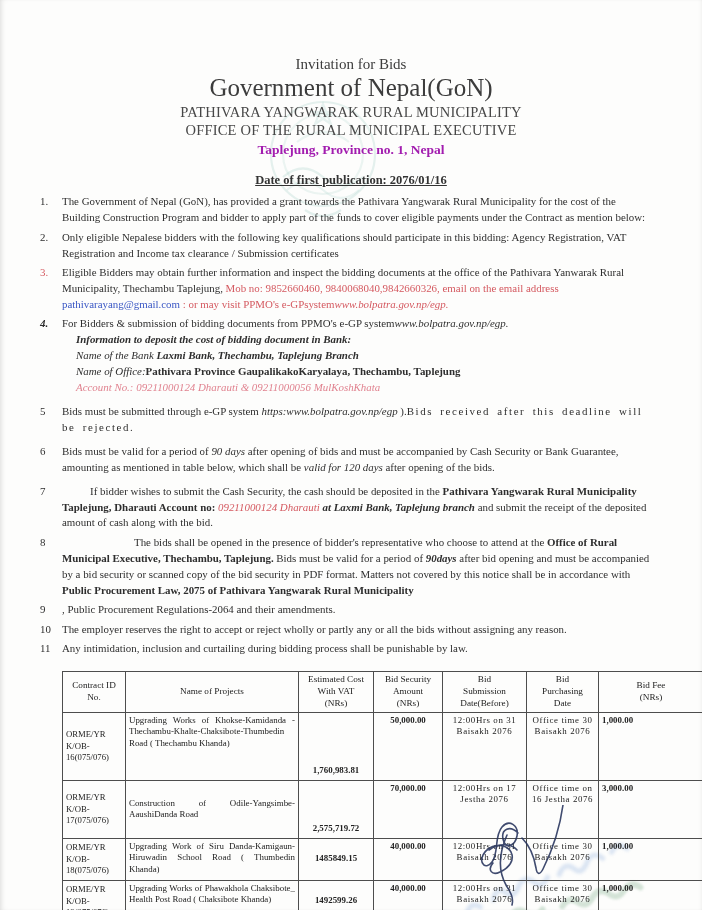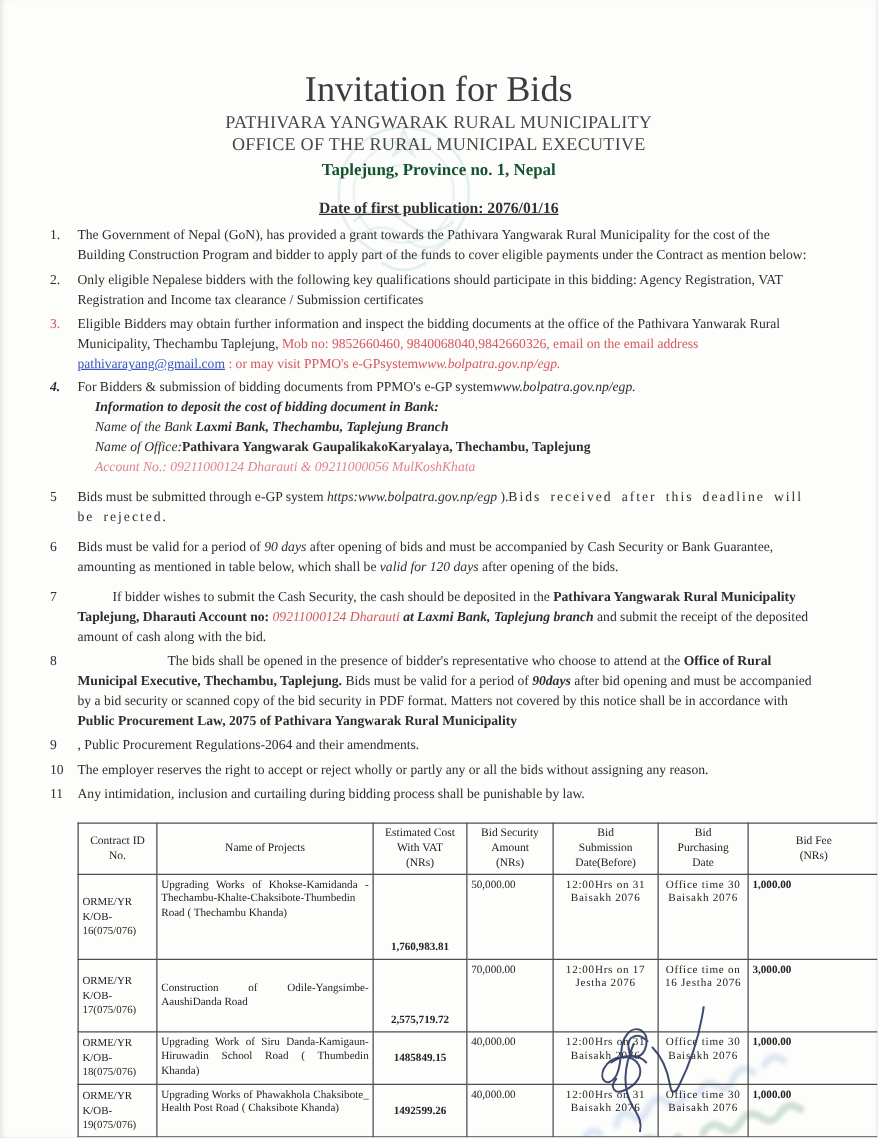--- a/index.html
+++ b/index.html
@@ -8,53 +8,53 @@
     width:702px;height:910px;
     margin:0 auto;
     background:#fdfdfc;
     overflow:hidden;
     font-family:"Liberation Serif", serif;
     color:#2e2e2e;
     box-shadow:inset 4px 0 6px -4px rgba(0,0,0,.18), inset -3px 0 5px -4px rgba(0,0,0,.12);
   }
   
   .header{position:relative;text-align:center;padding-top:56px;z-index:2;}
-  .title1{font-size:29px;color:#3c3c3c;line-height:1.15;}
+  .title1{font-size:15px;color:#3c3c3c;line-height:1.15;}
   .title2{font-size:25px;color:#3c3c3c;line-height:1.2;}
   .caps{font-size:14.5px;color:#474747;line-height:1.25;letter-spacing:.2px;}
-  .place{font-size:13.5px;font-weight:bold;color:#14532d;line-height:1.4;margin-top:1px;}
+  .place{font-size:13.5px;font-weight:bold;color:#a21caf;line-height:1.4;margin-top:1px;}
   .pubdate{display:inline-block;margin-top:14px;font-size:12.5px;font-weight:bold;color:#333;
            text-decoration:underline;}
   
   .emblem{position:absolute;left:253px;top:82px;width:140px;height:150px;opacity:.55;z-index:1;pointer-events:none;}
   
   .list{position:relative;z-index:2;padding:6px 50px 0 38px;font-size:10.9px;line-height:1.46;}
   .li{display:flex;margin-bottom:3.5px;}
   .num{flex:0 0 22px;text-align:left;padding-left:2px;}
   .body{flex:1;}
   .gap{margin-top:8px;}
   .it{font-style:italic;}
   .b{font-weight:bold;}
   .bi{font-weight:bold;font-style:italic;}
   .red{color:#d4585f;}
   .pink{color:#e0828f;}
-  .link{color:#3956c4;text-decoration:underline;}
+  .link{color:#3956c4;}
   .spread{letter-spacing:1.6px;word-spacing:3px;}
   .sub{margin-left:14px;}
   .indent30{text-indent:28px;}
   .indent70{text-indent:72px;}
   
   table.bids{border-collapse:collapse;margin:14px 0 0 24px;width:592px;table-layout:fixed;
              font-size:8.9px;line-height:1.3;color:#222;position:relative;z-index:2;}
   table.bids th,table.bids td{border:1px solid #4d4d4d;padding:2px 3px;}
   table.bids th{font-weight:normal;text-align:center;white-space:pre-line;vertical-align:middle;height:34px;font-size:9.2px;}
   .c-contract{width:56px;text-align:left;vertical-align:middle;font-size:8.7px;}
   .c-project{width:166px;text-align:justify;vertical-align:top;padding:3px 5px 2px 6px;}
   .c-cost{width:68px;text-align:center;vertical-align:middle;font-weight:bold;}
-  .c-sec{width:62px;text-align:left;vertical-align:top;font-weight:normal;padding-right:7px;padding-top:3px;}
+  .c-sec{width:62px;text-align:center;vertical-align:top;font-weight:bold;padding-right:7px;padding-top:3px;}
   .c-sub{width:77px;text-align:center;vertical-align:top;letter-spacing:.6px;padding-top:3px;}
   .c-pur{width:65px;text-align:center;vertical-align:top;letter-spacing:.6px;padding-top:3px;}
   .c-fee{width:98px;vertical-align:top;font-weight:bold;padding-top:3px;}
   tr.r1{height:68px;} tr.r2{height:58px;} tr.r3{height:42px;} tr.r4{height:42px;}
   tr.r1 .c-cost, tr.r2 .c-cost{vertical-align:bottom;padding-bottom:3px;}
   
   .signature{position:absolute;left:455px;top:805px;width:180px;height:105px;z-index:3;pointer-events:none;}
   .stamp1{position:absolute;left:420px;top:845px;width:240px;height:70px;z-index:1;opacity:.5;
           filter:blur(1.6px);transform:rotate(-13deg);pointer-events:none;}
   .stamp2{position:absolute;left:470px;top:888px;width:220px;height:30px;z-index:1;opacity:.55;
@@ -72,20 +72,21 @@
       <path d="M30,95 Q50,78 70,95 T110,95"></path>
       <path d="M34,108 Q52,92 70,108 T106,108" stroke-opacity=".22"></path>
       <path d="M70,22 L78,42 L60,30 L80,30 L62,42 Z" stroke-opacity=".25"></path>
       <path d="M44,60 Q70,40 96,60" stroke-opacity=".2"></path>
       <path d="M52,128 Q70,140 88,128" stroke-opacity=".3"></path>
     </g>
   </svg>
 
   <div class="header">
     <div class="title1">Invitation for Bids</div>
+    <div class="title2">Government of Nepal(GoN)</div>
     <div class="caps">PATHIVARA YANGWARAK RURAL MUNICIPALITY</div>
     <div class="caps">OFFICE OF THE RURAL MUNICIPAL EXECUTIVE</div>
     <div class="place">Taplejung, Province no. 1, Nepal</div>
     <div><span class="pubdate">Date of first publication: 2076/01/16</span></div>
   </div>
 
   <div class="list">
 
     <div class="li">
       <span class="num">1.</span>
@@ -101,21 +102,21 @@
       <span class="num red">3.</span>
       <span class="body"><span>Eligible Bidders may obtain further information and inspect the bidding documents at the office of the Pathivara Yanwarak Rural Municipality, Thechambu Taplejung, </span><span class="red">Mob no: 9852660460, 9840068040,9842660326, email on the email address </span><br><span class="link">pathivarayang@gmail.com</span><span class="red"> : or may visit PPMO's e-GPsystem</span><span class="red it">www.bolpatra.gov.np/egp.</span>
       </span>
     </div>
 
     <div class="li">
       <span class="num bi">4.</span>
       <span class="body"><span>For Bidders &amp; submission of bidding documents from PPMO's e-GP system</span><span class="it">www.bolpatra.gov.np/egp.</span>
         <div class="sub bi">Information to deposit the cost of bidding document in Bank:</div>
         <div class="sub"><span class="it">Name of the Bank </span><span class="bi">Laxmi Bank, Thechambu, Taplejung Branch</span></div>
-        <div class="sub"><span class="it">Name of Office:</span><span class="b">Pathivara Yangwarak GaupalikakoKaryalaya, Thechambu, Taplejung</span></div>
+        <div class="sub"><span class="it">Name of Office:</span><span class="b">Pathivara Province GaupalikakoKaryalaya, Thechambu, Taplejung</span></div>
         <div class="sub pink it">Account No.: 09211000124 Dharauti &amp; 09211000056 MulKoshKhata</div>
       </span>
     </div>
 
     <div class="li gap">
       <span class="num">5</span>
       <span class="body"><span>Bids must be submitted through e-GP system </span><span class="it">https:www.bolpatra.gov.np/egp</span><span> ).</span><span class="spread">Bids received after this deadline will be rejected.</span>
       </span>
     </div>
 

